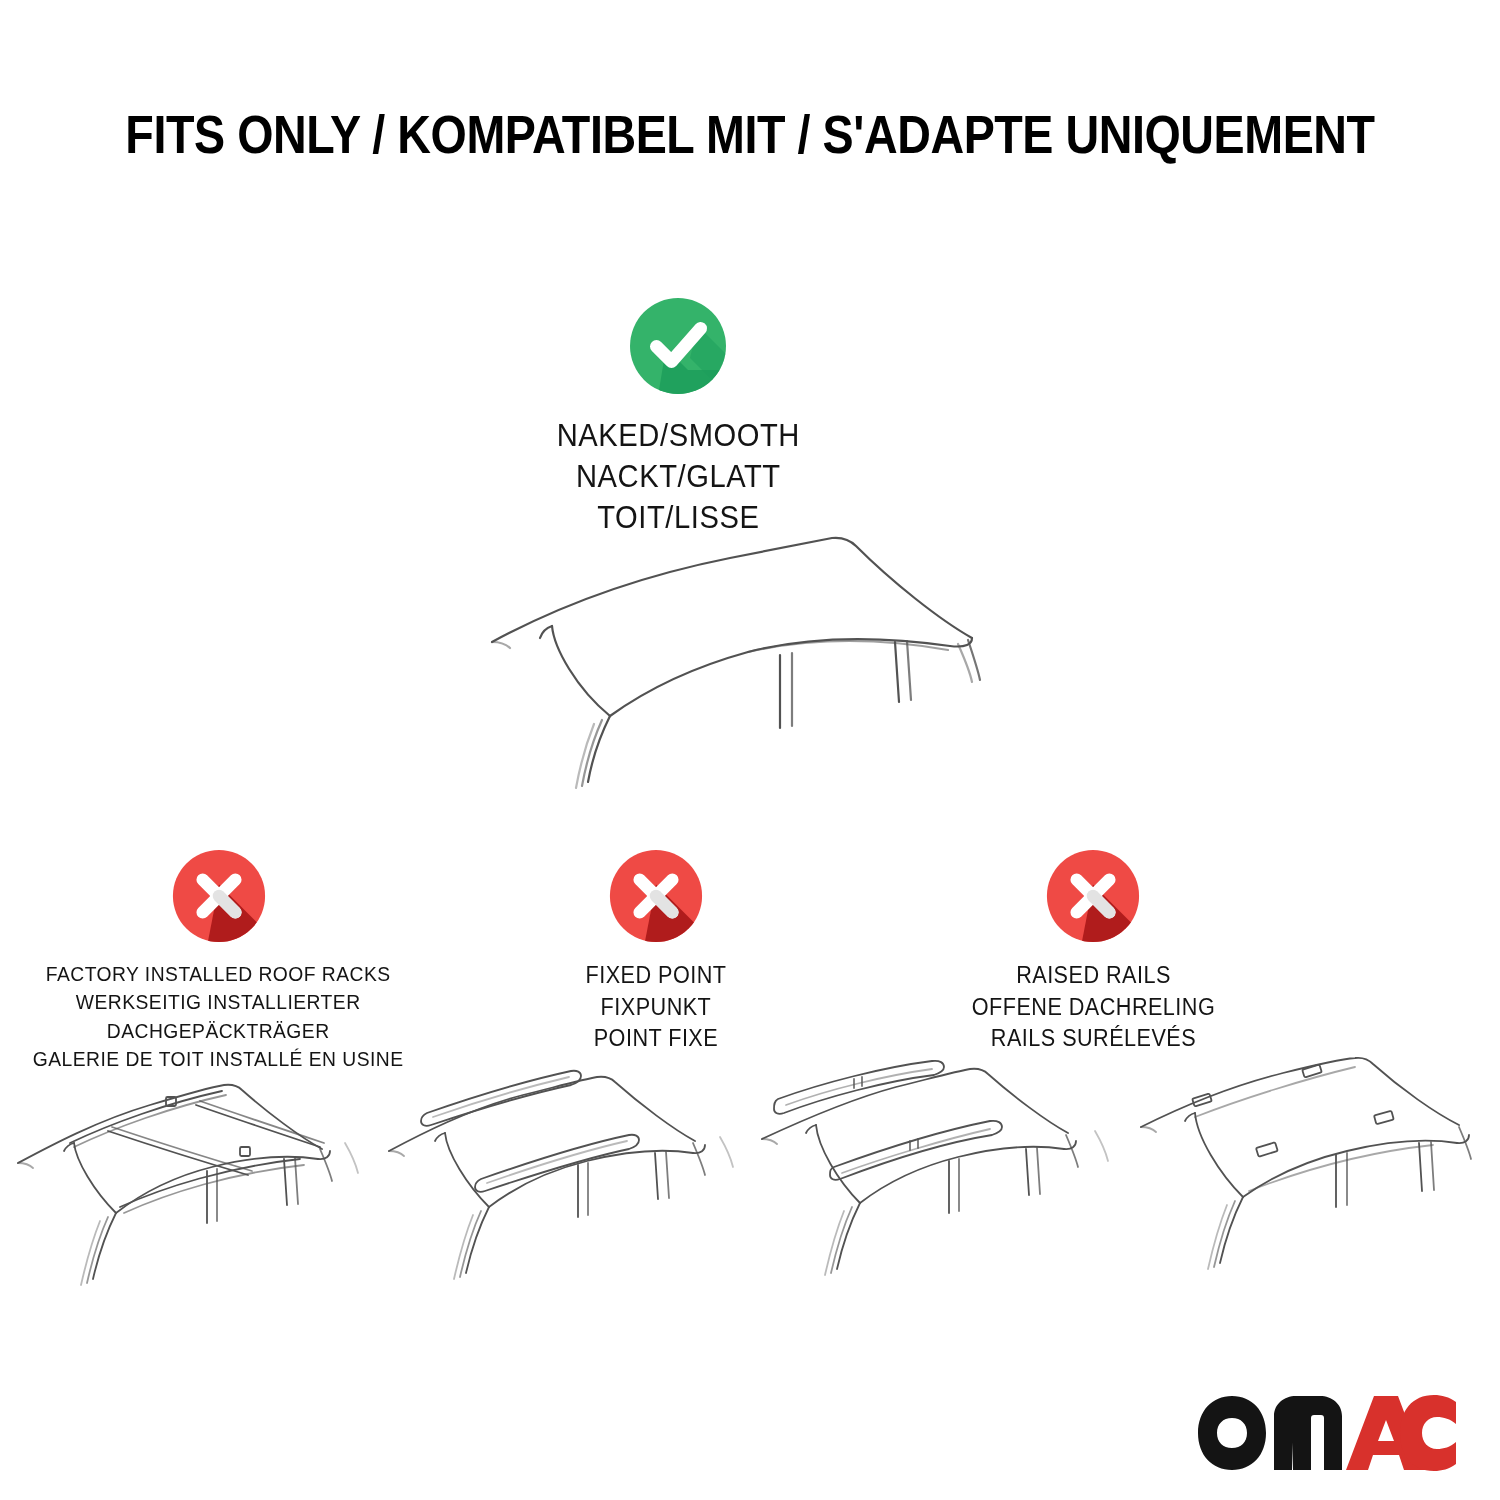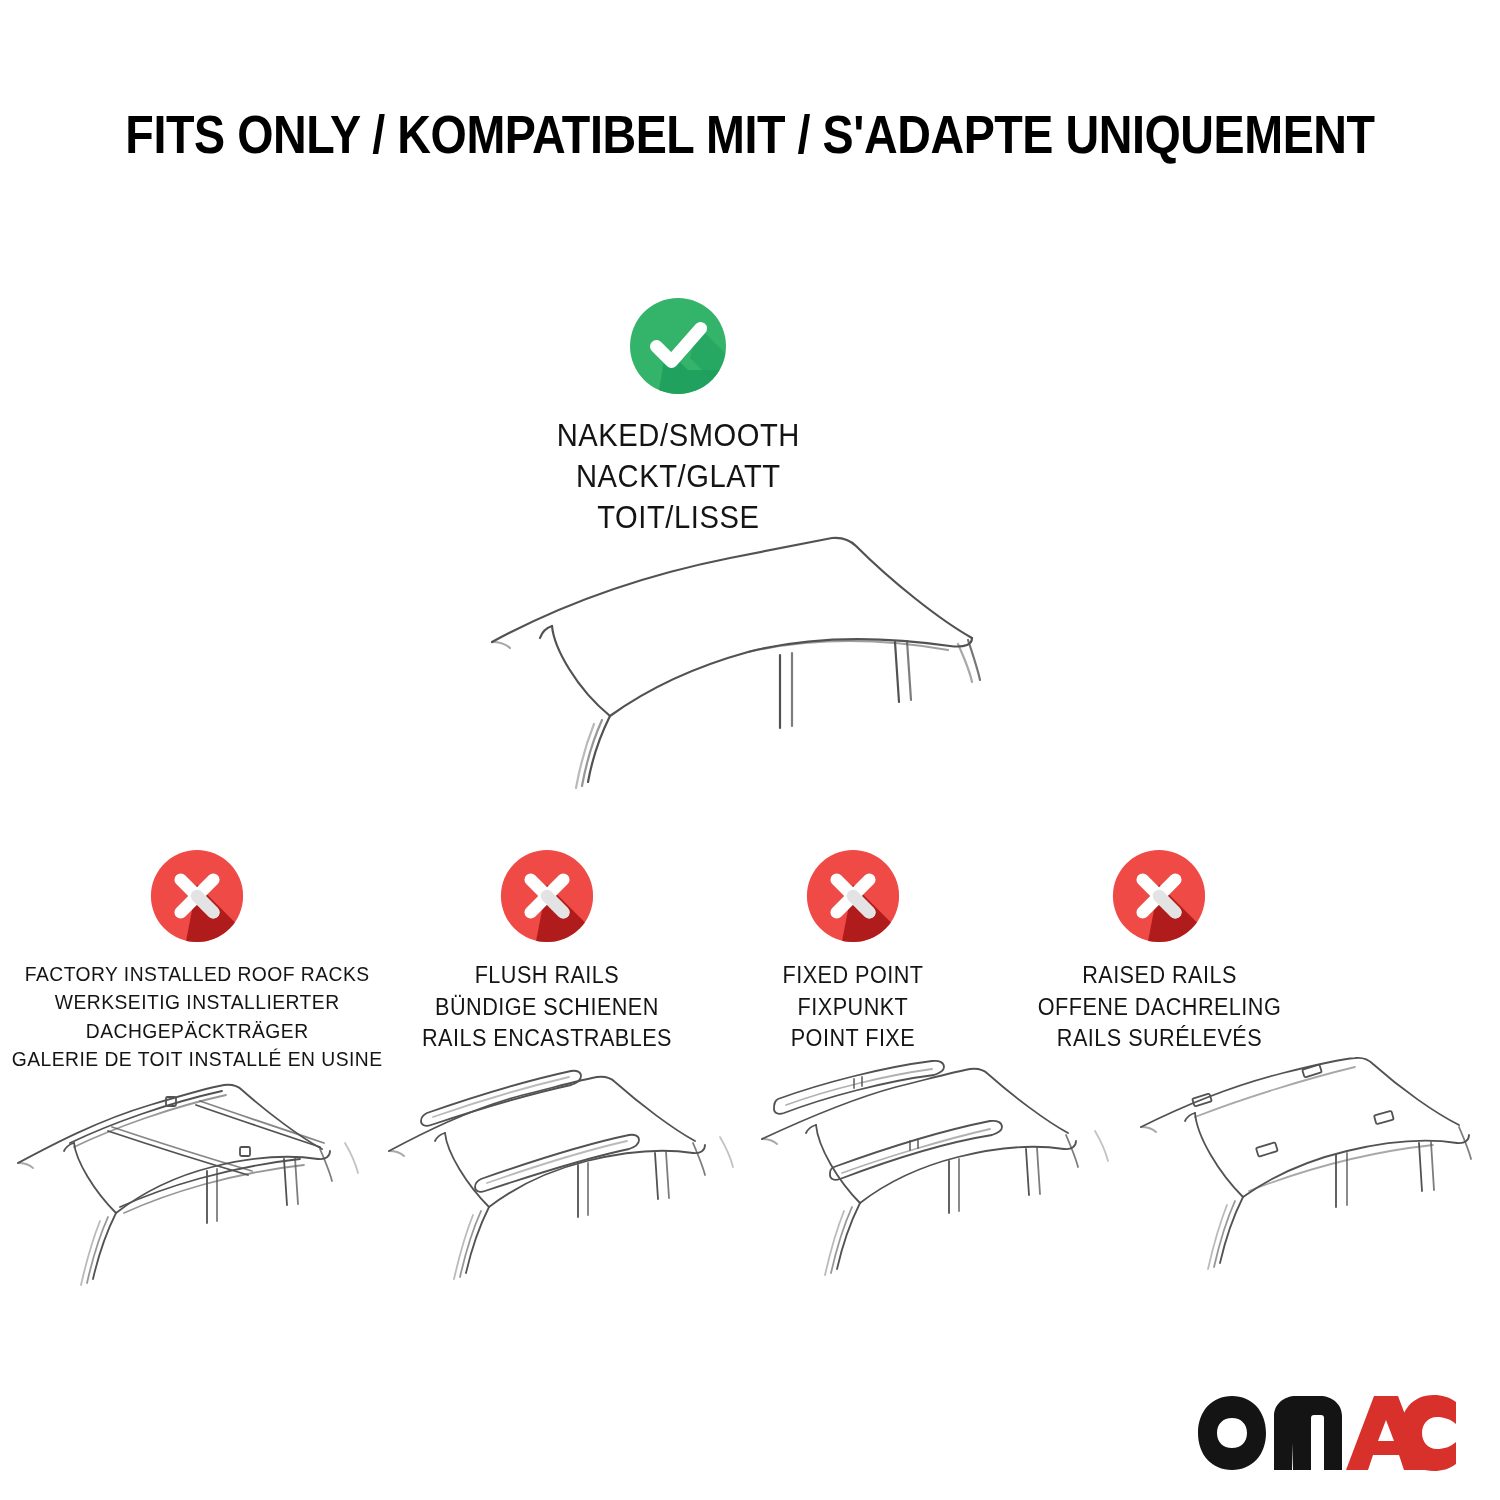--- a/index.html
+++ b/index.html
@@ -203,42 +203,20 @@
         </svg>
       </div>
       <div class="cap-text">
         <div>FACTORY INSTALLED ROOF RACKS</div>
         <div>WERKSEITIG INSTALLIERTER</div>
         <div>DACHGEPÄCKTRÄGER</div>
         <div>GALERIE DE TOIT INSTALLÉ EN USINE</div>
       </div>
     </div>
 
-    <div class="reject-col">
-      <div class="icon-badge">
-        <svg viewBox="0 0 100 100" aria-hidden="true">
-          <defs>
-              <clipPath id="clipX2">
-                <circle cx="50" cy="50" r="48"></circle>
-              </clipPath>
-            </defs>
-          <circle cx="50" cy="50" r="48" fill="#ef4a45"></circle>
-          <g clip-path="url(#clipX2)">
-            <path d="M50 38 L100 88 L100 100 L38 100 Z" fill="#b01c1c"></path>
-          </g>
-          <path d="M33 33 L67 67 M67 33 L33 67" fill="none" stroke="#ffffff" stroke-width="13" stroke-linecap="round"></path>
-          <path d="M50 50 L67 67" fill="none" stroke="#e3e3e3" stroke-width="13" stroke-linecap="round"></path>
-        </svg>
-      </div>
-      <div class="cap-text">
-        <div>FLUSH RAILS</div>
-        <div>BÜNDIGE SCHIENEN</div>
-        <div>RAILS ENCASTRABLES</div>
-      </div>
-    </div>
 
     <div class="reject-col">
       <div class="icon-badge">
         <svg viewBox="0 0 100 100" aria-hidden="true">
           <defs>
               <clipPath id="clipX4">
                 <circle cx="50" cy="50" r="48"></circle>
               </clipPath>
             </defs>
           <circle cx="50" cy="50" r="48" fill="#ef4a45"></circle>

